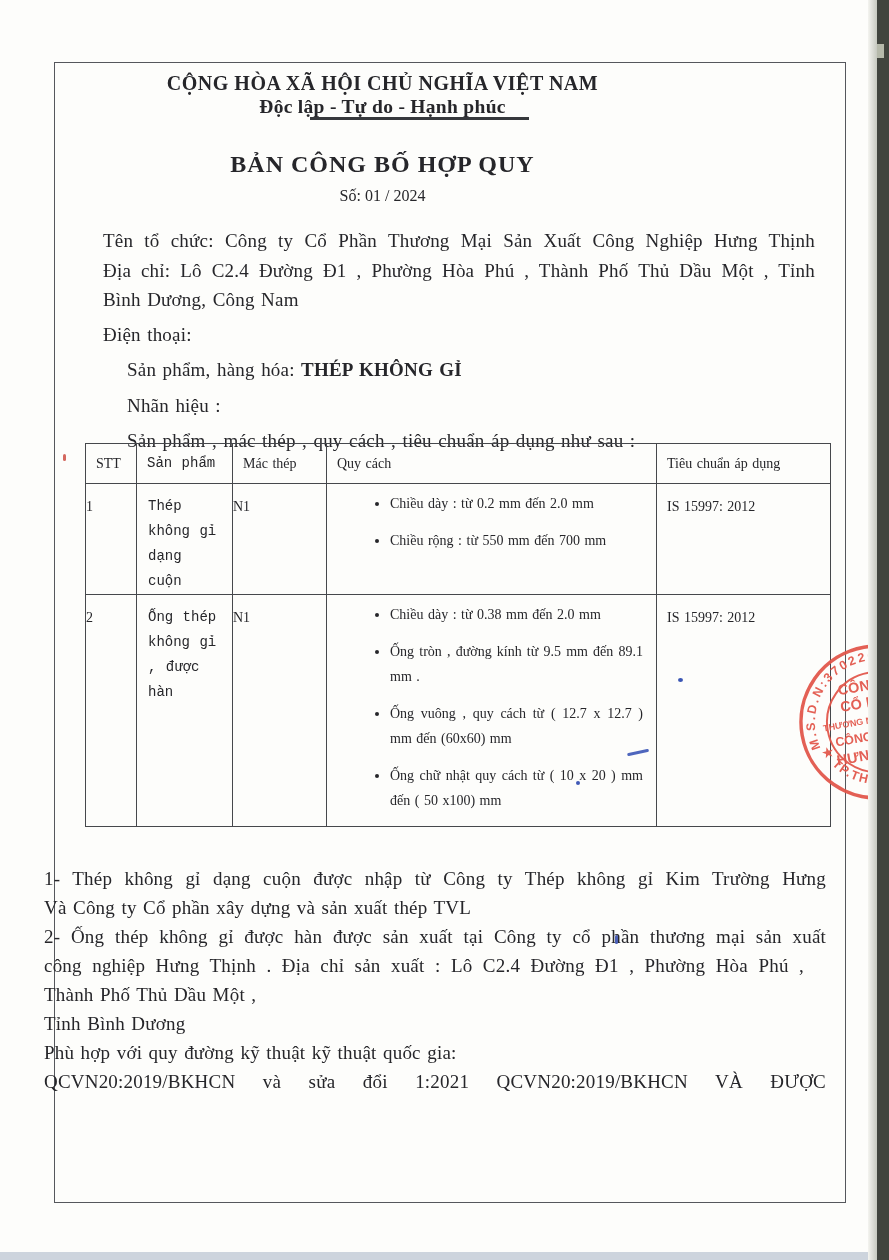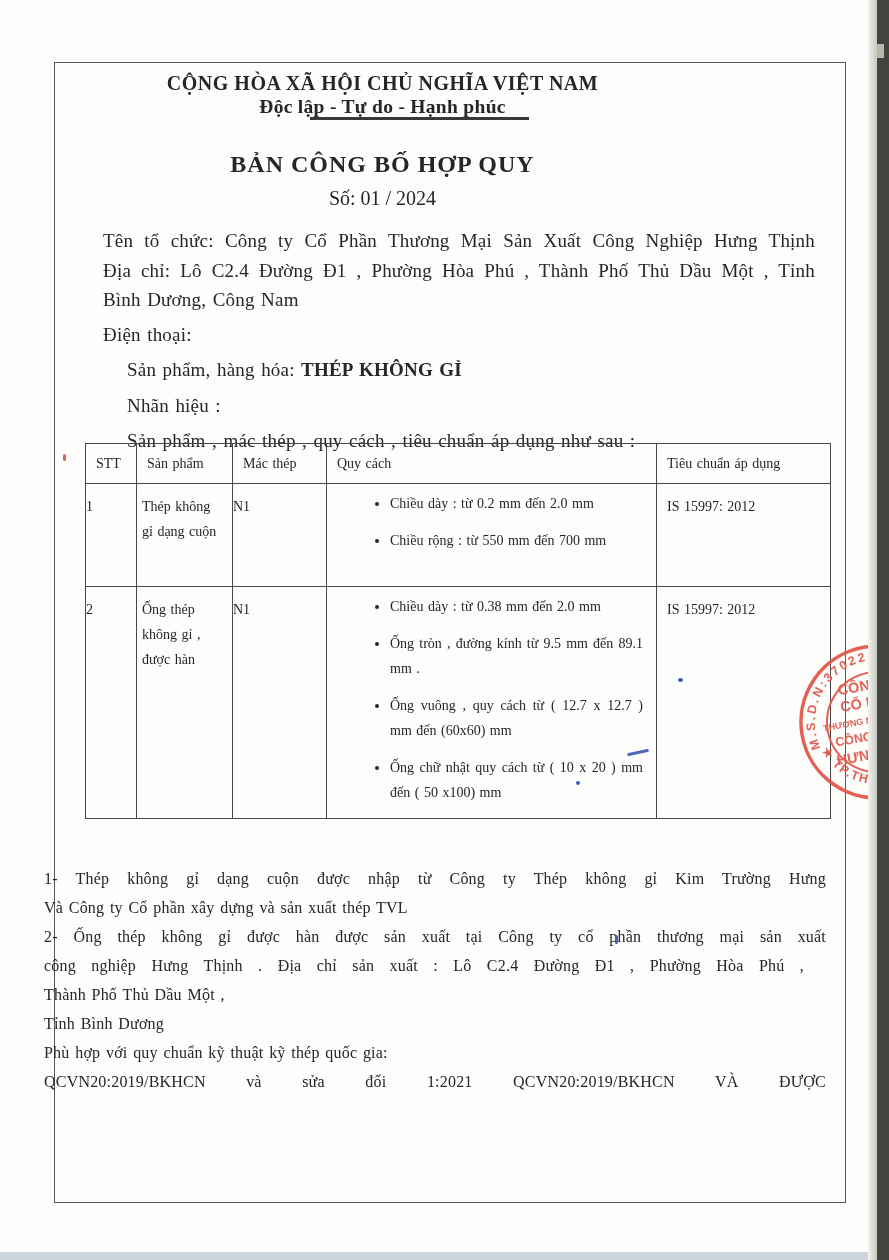--- a/index.html
+++ b/index.html
@@ -5,48 +5,48 @@
   html,body{margin:0;padding:0;background:#ffffff;}
   .page{position:relative;width:889px;height:1260px;background:#fdfdfb;overflow:hidden;
         font-family:"Liberation Serif",serif;color:#26262a;}
   .frame{position:absolute;left:54px;top:62px;width:792px;height:1141px;
          border:1.5px solid #55575c;box-sizing:border-box;}
   .centered{position:absolute;left:54px;width:657px;text-align:center;}
   .republic{top:72px;font-size:20px;font-weight:bold;letter-spacing:.5px;}
   .motto{top:96px;font-size:19.5px;font-weight:bold;letter-spacing:.3px;}
   .motto-underline{position:absolute;left:310px;top:117px;width:219px;height:2.5px;background:#36383c;}
   .doc-title{top:151px;font-size:24px;font-weight:bold;letter-spacing:1px;}
-  .doc-number{top:187px;font-size:20px;}
+  .doc-number{top:187px;font-size:16px;}
   .info{position:absolute;left:103px;top:226px;width:712px;font-size:19px;line-height:29.5px;
         word-spacing:1.5px;letter-spacing:.2px;}
   .info p{margin:0;}
   .jl{text-align:justify;text-align-last:justify;}
   .info .sp{margin-top:6px;margin-left:24px;}
   .info .phone{margin-top:5px;}
   .bold{font-weight:bold;}
   table.spec{position:absolute;left:85px;top:443px;border-collapse:collapse;table-layout:fixed;
              font-size:14px;line-height:25px;word-spacing:1px;}
   table.spec th,table.spec td{border:1.5px solid #46484c;vertical-align:top;
              font-weight:normal;text-align:left;box-sizing:border-box;}
   table.spec th{height:40px;vertical-align:middle;padding:0 6px 0 10px;}
   th.c-stt,td.c-stt{width:51px;text-align:center;padding:0;}
-  th.c-sp,td.c-sp{width:96px;}
+  th.c-sp,td.c-sp{width:96px;font-family:Liberation Mono, monospace;}
   th.c-mt,td.c-mt{width:94px;text-align:center;padding:0;}
   th.c-qc,td.c-qc{width:330px;}
   th.c-tc,td.c-tc{width:174px;}
   th.c-sp{padding-left:10px;text-align:left;}
   th.c-mt{text-align:left;padding-left:10px;}
   td.c-stt{padding-top:10px;}
-  td.c-sp{padding:10px 9px 0 5px;text-align:justify;}
+  td.c-sp{padding:10px 9px 0 11px;text-align:justify;}
   td.c-mt{padding-top:10px;}
   td.c-tc{padding:10px 6px 0 10px;}
   tr.r1{height:103px;} tr.r2{height:231px;}
   ul.qc{margin:6px 4px 0;padding:0 8px 0 58px;}
   ul.qc li{margin:6px 0 12px;text-align:justify;}
-  .notes{position:absolute;left:44px;top:864px;width:782px;font-size:16px;line-height:29px;
+  .notes{position:absolute;left:44px;top:864px;width:782px;font-size:19px;line-height:29px;
          word-spacing:1.5px;letter-spacing:.2px;}
   .notes div{margin:0;}
   .n1a{margin-left:56px;} .n1b{margin-left:52px;}
   .n2a{margin-left:56px;} .n2b{margin-left:83px;padding-right:22px;box-sizing:border-box;}
   .n2c{margin-left:83px;} .nprov{margin-left:39px;} .nconf{margin-left:54px;}
   .nqcvn{margin-left:57px;} .nphep{margin-left:0;}
   .stamp{position:absolute;left:777px;top:622px;width:200px;height:200px;
          transform:rotate(-10deg);opacity:.93;z-index:5;}
   .stamp text{font-family:"Liberation Sans",sans-serif;font-weight:bold;}
   .scan-light-strip{position:absolute;left:868px;top:0;width:9px;height:1260px;z-index:9;
@@ -123,21 +123,21 @@
   </tbody>
     </table>
 
   <div class="notes">
     <div class="n1a jl">1- Thép không gỉ dạng cuộn được nhập từ Công ty Thép không gỉ Kim Trường Hưng</div>
     <div class="n1b">Và Công ty Cổ phần xây dựng và sản xuất thép TVL</div>
     <div class="n2a jl">2- Ống thép không gỉ được hàn được sản xuất tại Công ty cổ phần thương mại sản xuất</div>
     <div class="n2b jl">công nghiệp Hưng Thịnh . Địa chỉ sản xuất : Lô C2.4 Đường Đ1 , Phường Hòa Phú ,</div>
     <div class="n2c">Thành Phố Thủ Dầu Một ,</div>
     <div class="nprov">Tỉnh Bình Dương</div>
-    <div class="nconf">Phù hợp với quy chuẩn kỹ thuật kỹ thép quốc gia:</div>
+    <div class="nconf">Phù hợp với quy đường kỹ thuật kỹ thuật quốc gia:</div>
     <div class="nqcvn jl">QCVN20:2019/BKHCN và sửa đổi 1:2021 QCVN20:2019/BKHCN VÀ ĐƯỢC</div>
   </div>
 
   <svg class="stamp" viewBox="0 0 200 200">
     <g stroke="#e25549" fill="none">
       <circle cx="100" cy="100" r="76" stroke-width="3.5"></circle>
       <circle cx="100" cy="100" r="50" stroke-width="2"></circle>
     </g>
     <defs>
       <path id="arcT" d="M 40.1 116.0 A 62 62 0 1 1 159.9 84.0"></path>

